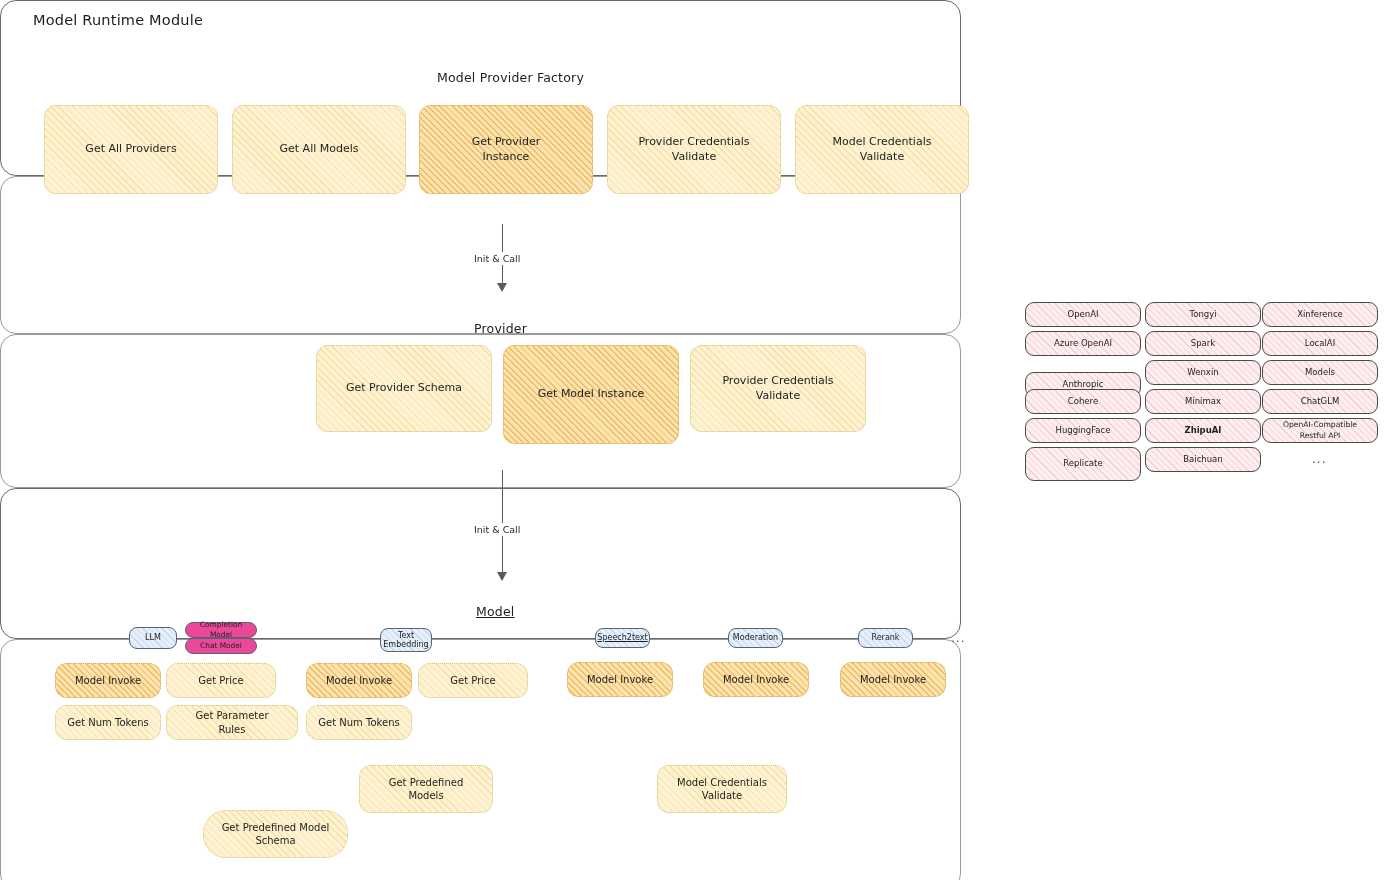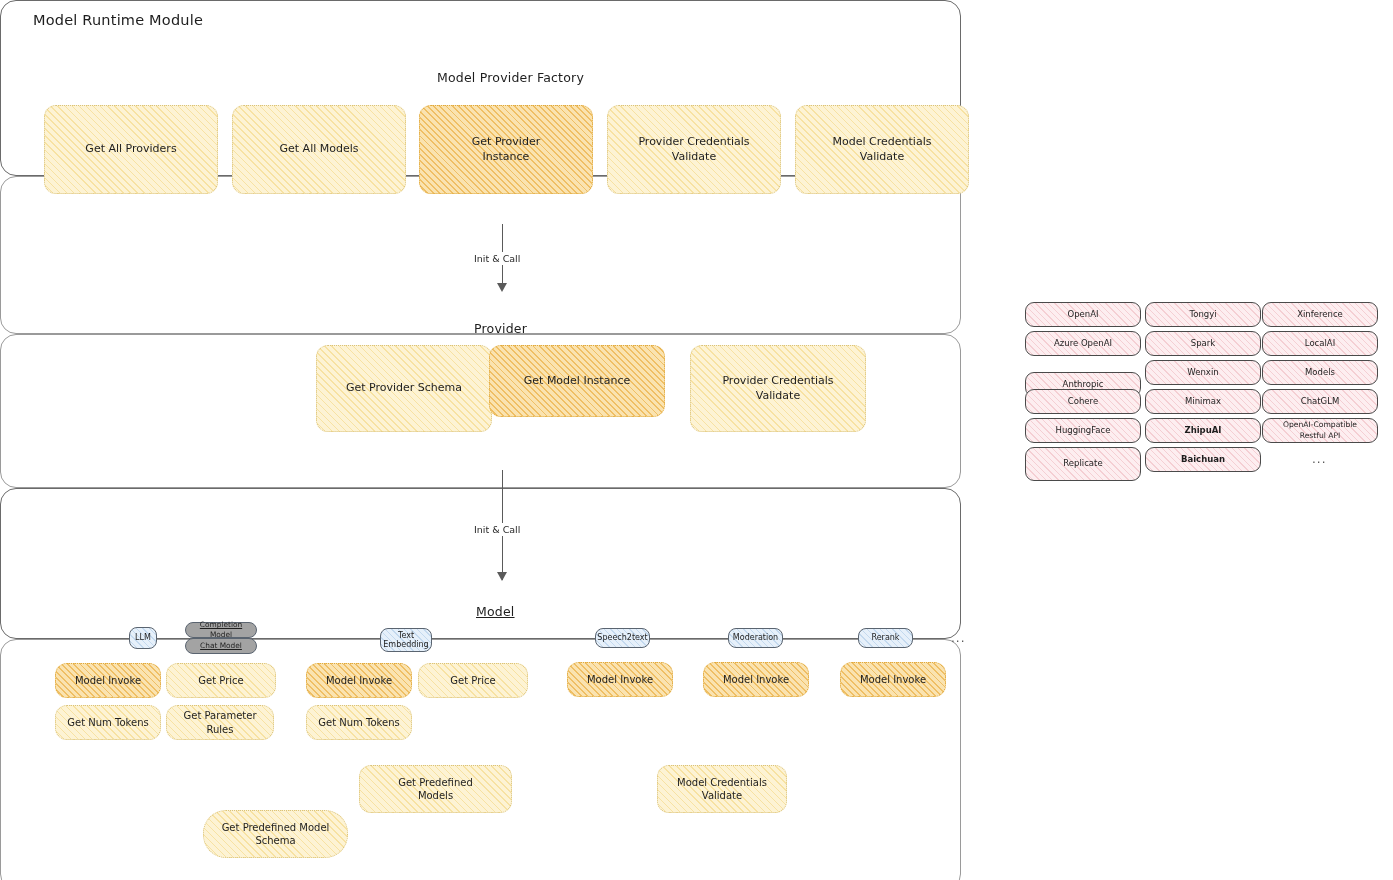--- a/index.html
+++ b/index.html
@@ -71,24 +71,23 @@
     border-radius:8px;
     background-color:#e6f0fa;
     background-image:
       repeating-linear-gradient(45deg, rgba(140,180,220,.38) 0 1px, rgba(255,255,255,0) 1px 4.5px);
     color:#1e1e1e;
     font-size:8px;
   }
   .node.plain{
     border:1.2px solid #5a6470;
     border-radius:8px;
-    background:#a3a3a3;
+    background:#ec4899;
     color:#1e1e1e;
     font-size:8px;
-    text-decoration:underline;
   }
 
   .f16{font-size:12.5px;}
   .f13{font-size:11px;}
   .f11{font-size:10px;}
 
   
   .arrow-line{
     position:absolute;
     width:0;border-left:1.1px solid #5a5a5a;
@@ -135,81 +134,81 @@
   <div class="arrow-line" style="left:502px;top:224px;height:66px;"></div>
   <div class="arrow-head" style="left:497px;top:283px;"></div>
   <div class="arrow-label" style="left:470px;top:252px;">Init &amp; Call</div>
 
   <div class="frame-ghost" style="left:42px;top:312px;width:959px;height:156px;"></div>
   <div class="frame-ghost" style="left:34px;top:305px;width:959px;height:152px;"></div>
   <div class="frame" style="left:26px;top:298px;width:959px;height:149px;"></div>
   <div class="title f16" style="left:474px;top:321px;">Provider</div>
 
   <div class="node yellow f13" style="left:316px;top:345px;width:176px;height:87px;">Get Provider Schema</div>
-  <div class="node orange f13" style="left:489px;top:345px;width:176px;height:72px;">Get Model Instance</div>
+  <div class="node orange f13" style="left:503px;top:345px;width:176px;height:99px;">Get Model Instance</div>
   <div class="node yellow f13" style="left:690px;top:345px;width:176px;height:87px;">Provider Credentials
 Validate</div>
 
   <div class="node pink" style="left:1025px;top:302px;width:116px;height:25px;">OpenAI</div>
   <div class="node pink" style="left:1025px;top:331px;width:116px;height:25px;">Azure OpenAI</div>
   <div class="node pink" style="left:1025px;top:360px;width:116px;height:25px;margin-top:12px;">Anthropic</div>
   <div class="node pink" style="left:1025px;top:389px;width:116px;height:25px;">Cohere</div>
   <div class="node pink" style="left:1025px;top:418px;width:116px;height:25px;">HuggingFace</div>
   <div class="node pink" style="left:1025px;top:447px;width:116px;height:34px;">Replicate</div>
 
   <div class="node pink" style="left:1145px;top:302px;width:116px;height:25px;">Tongyi</div>
   <div class="node pink" style="left:1145px;top:331px;width:116px;height:25px;">Spark</div>
   <div class="node pink" style="left:1145px;top:360px;width:116px;height:25px;">Wenxin</div>
   <div class="node pink" style="left:1145px;top:389px;width:116px;height:25px;">Minimax</div>
   <div class="node pink" style="left:1145px;top:418px;width:116px;height:25px;font-weight:bold;">ZhipuAI</div>
-  <div class="node pink" style="left:1145px;top:447px;width:116px;height:25px;font-weight:bold;">Baichuan</div>
+  <div class="node pink" style="left:1145px;top:447px;width:116px;height:25px;">Baichuan</div>
 
   <div class="node pink" style="left:1262px;top:302px;width:116px;height:25px;">Xinference</div>
   <div class="node pink" style="left:1262px;top:331px;width:116px;height:25px;">LocalAI</div>
   <div class="node pink" style="left:1262px;top:360px;width:116px;height:25px;">Models</div>
   <div class="node pink" style="left:1262px;top:389px;width:116px;height:25px;">ChatGLM</div>
   <div class="node pink" style="left:1262px;top:418px;width:116px;height:25px;font-size:7.6px;">OpenAI-Compatible Restful API</div>
   <div class="ellipsis" style="left:1312px;top:452px;">...</div>
 
   <div class="arrow-line" style="left:502px;top:470px;height:110px;"></div>
   <div class="arrow-head" style="left:497px;top:572px;"></div>
   <div class="arrow-label" style="left:470px;top:523px;">Init &amp; Call</div>
 
   <div class="frame-ghost" style="left:42px;top:600px;width:959px;height:249px;"></div>
 
   <div class="title f16" style="left:476px;top:604px;text-decoration:underline;">Model</div>
 
-  <div class="node blue" style="left:129px;top:627px;width:28px;height:22px;">LLM</div>
+  <div class="node blue" style="left:129px;top:627px;width:48px;height:22px;">LLM</div>
   <div class="node plain" style="left:185px;top:622px;width:72px;height:16px;font-size:7.4px;">Completion Model</div>
   <div class="node plain" style="left:185px;top:638px;width:72px;height:16px;font-size:7.4px;">Chat Model</div>
 
   <div class="node orange f11" style="left:55px;top:663px;width:106px;height:35px;">Model Invoke</div>
   <div class="node yellow f11" style="left:166px;top:663px;width:110px;height:35px;">Get Price</div>
   <div class="node yellow f11" style="left:55px;top:705px;width:106px;height:35px;">Get Num Tokens</div>
-  <div class="node yellow f11" style="left:166px;top:705px;width:108px;height:35px;">Get Parameter
+  <div class="node yellow f11" style="left:166px;top:705px;width:132px;height:35px;">Get Parameter
 Rules</div>
 
   <div class="node blue" style="left:380px;top:628px;width:52px;height:24px;line-height:1.15;">Text
 Embedding</div>
 
   <div class="node orange f11" style="left:306px;top:663px;width:106px;height:35px;">Model Invoke</div>
   <div class="node yellow f11" style="left:418px;top:663px;width:110px;height:35px;">Get Price</div>
   <div class="node yellow f11" style="left:306px;top:705px;width:106px;height:35px;">Get Num Tokens</div>
 
-  <div class="node blue" style="left:595px;top:628px;width:55px;height:20px;">Speech2text</div>
+  <div class="node blue" style="left:595px;top:628px;width:55px;height:20px;text-decoration:underline;">Speech2text</div>
   <div class="node orange f11" style="left:567px;top:662px;width:106px;height:35px;">Model Invoke</div>
 
   <div class="node blue" style="left:728px;top:628px;width:55px;height:20px;">Moderation</div>
   <div class="node orange f11" style="left:703px;top:662px;width:106px;height:35px;">Model Invoke</div>
 
   <div class="node blue" style="left:858px;top:628px;width:55px;height:20px;">Rerank</div>
   <div class="node orange f11" style="left:840px;top:662px;width:106px;height:35px;">Model Invoke</div>
 
   <div class="ellipsis" style="left:951px;top:631px;">...</div>
 
   <div class="node yellow f11" style="left:203px;top:810px;width:145px;height:48px;border-radius:23px;">Get Predefined Model
 Schema</div>
-  <div class="node yellow f11" style="left:359px;top:765px;width:153px;height:48px;">Get Predefined
+  <div class="node yellow f11" style="left:359px;top:765px;width:134px;height:48px;">Get Predefined
 Models</div>
   <div class="node yellow f11" style="left:657px;top:765px;width:130px;height:48px;">Model Credentials
 Validate</div>
 
 </div>
 
 </body></html>

